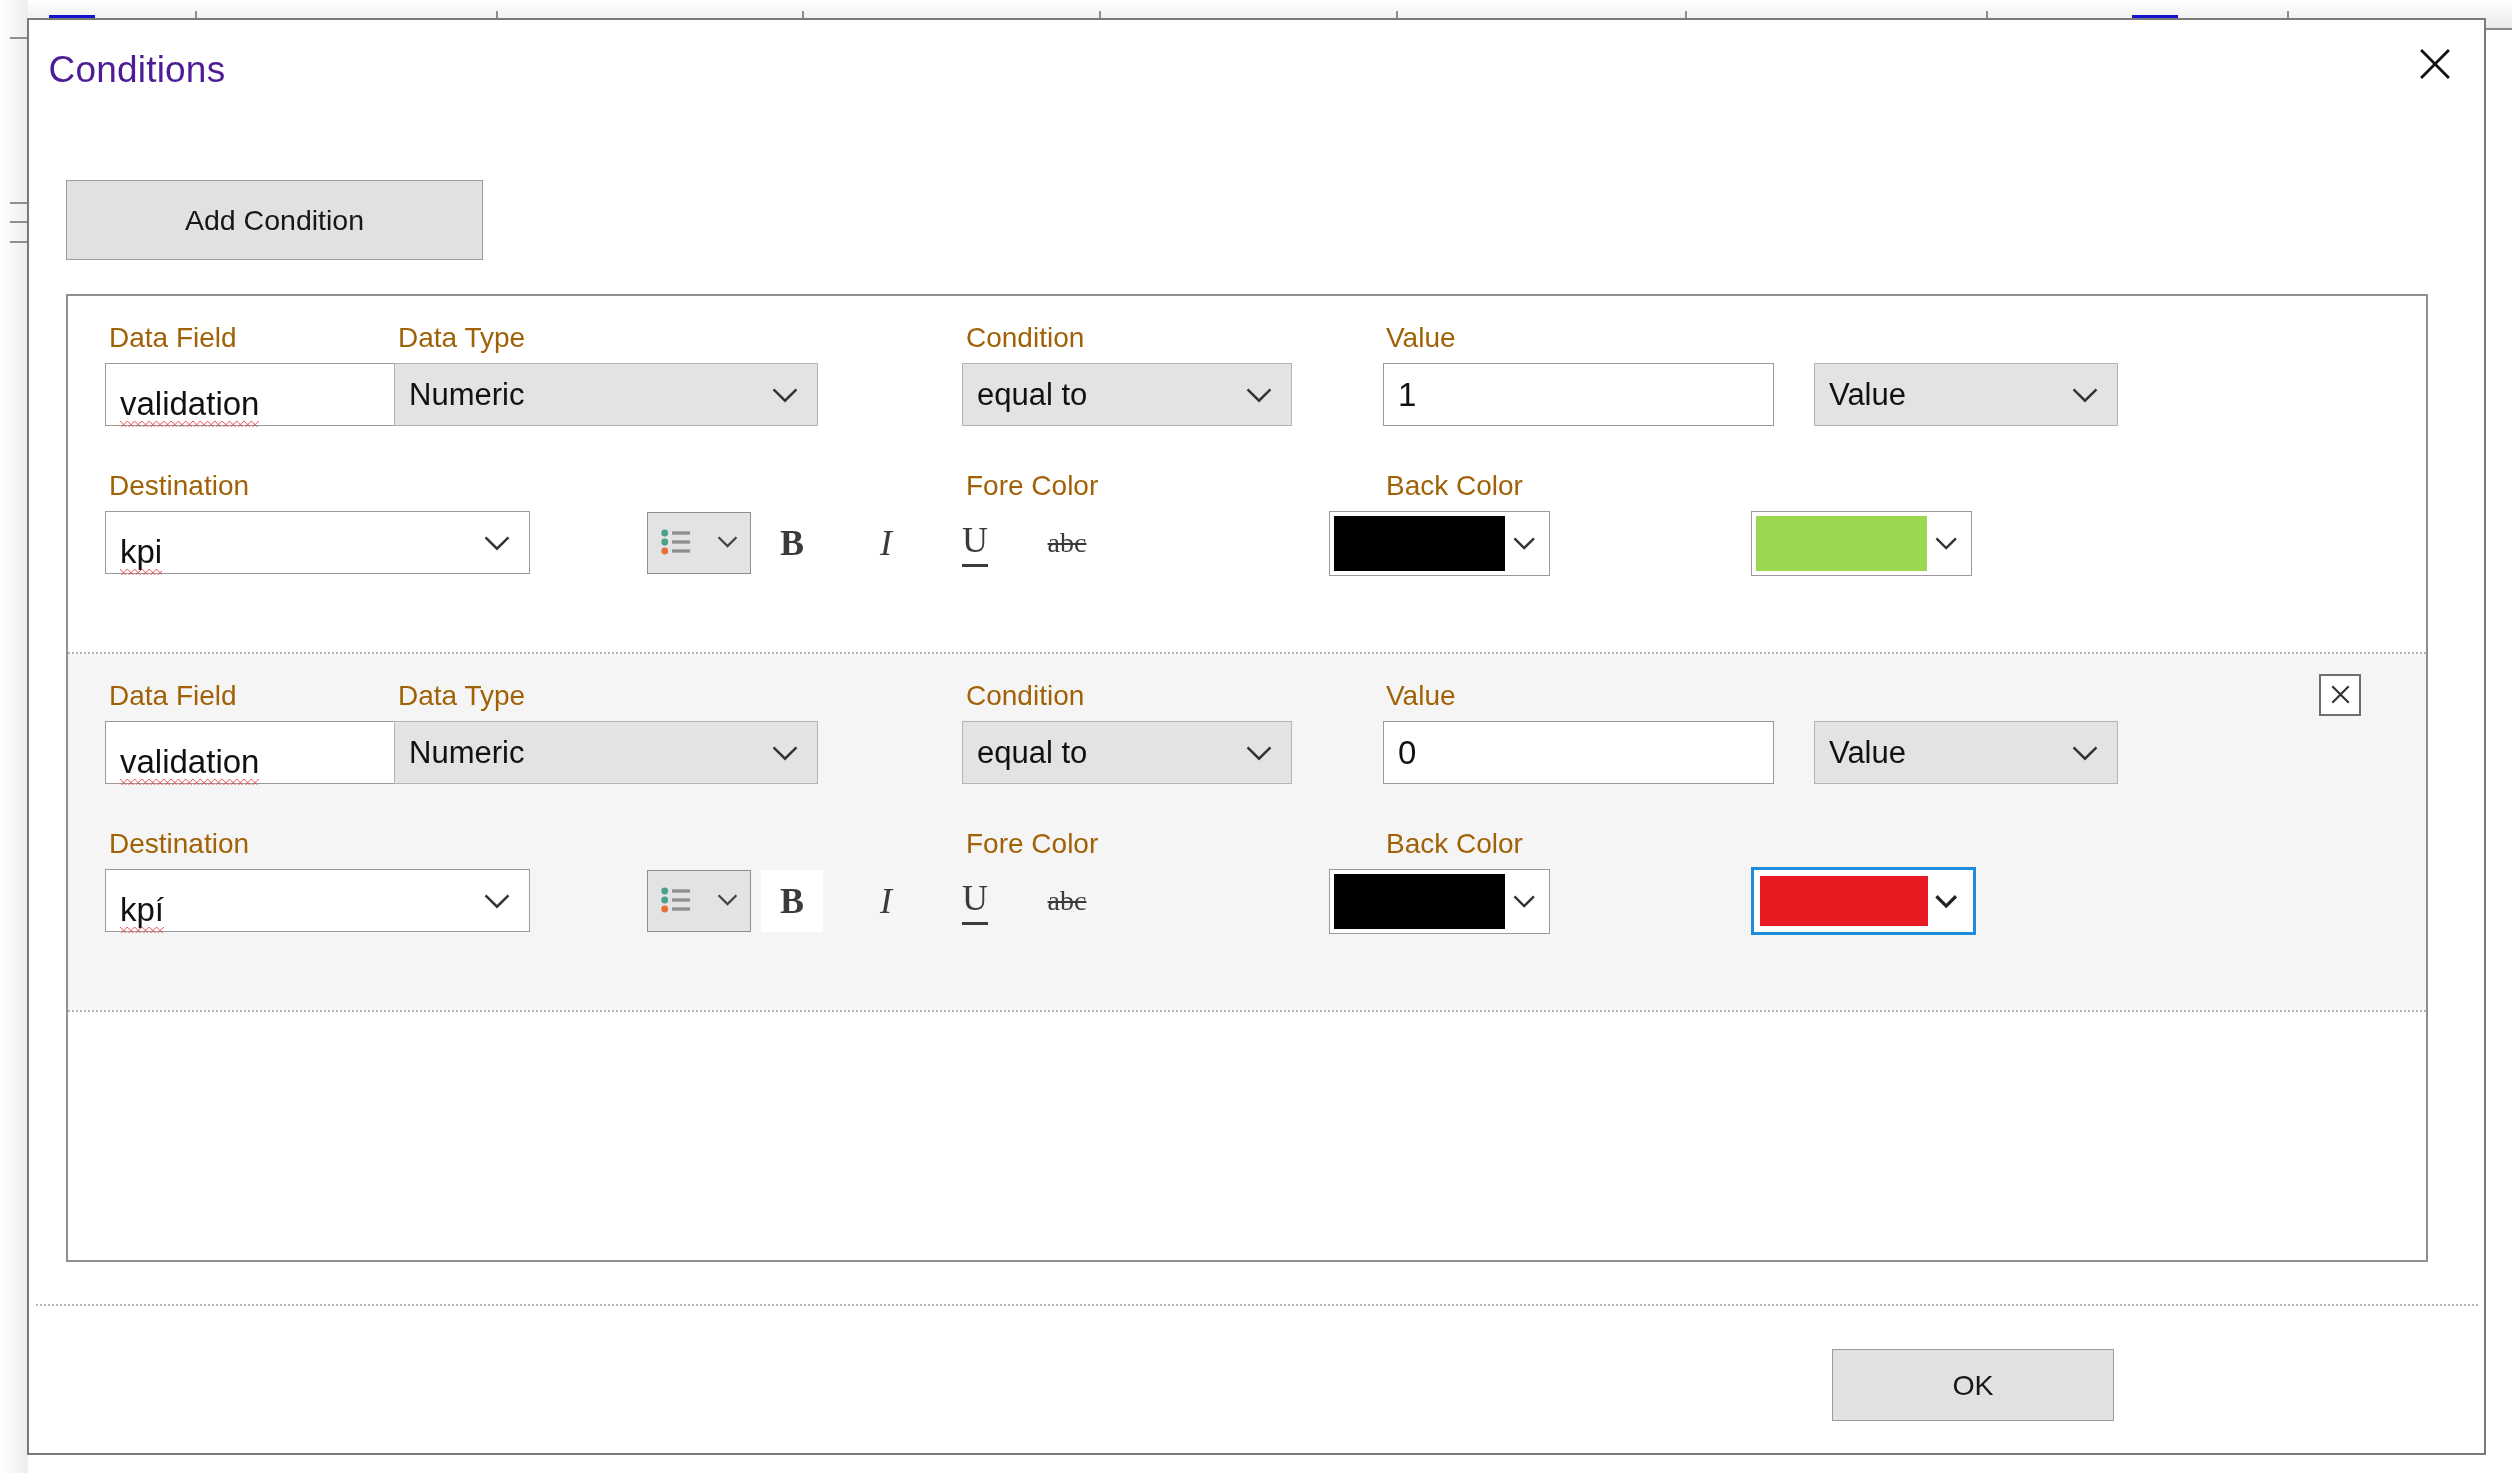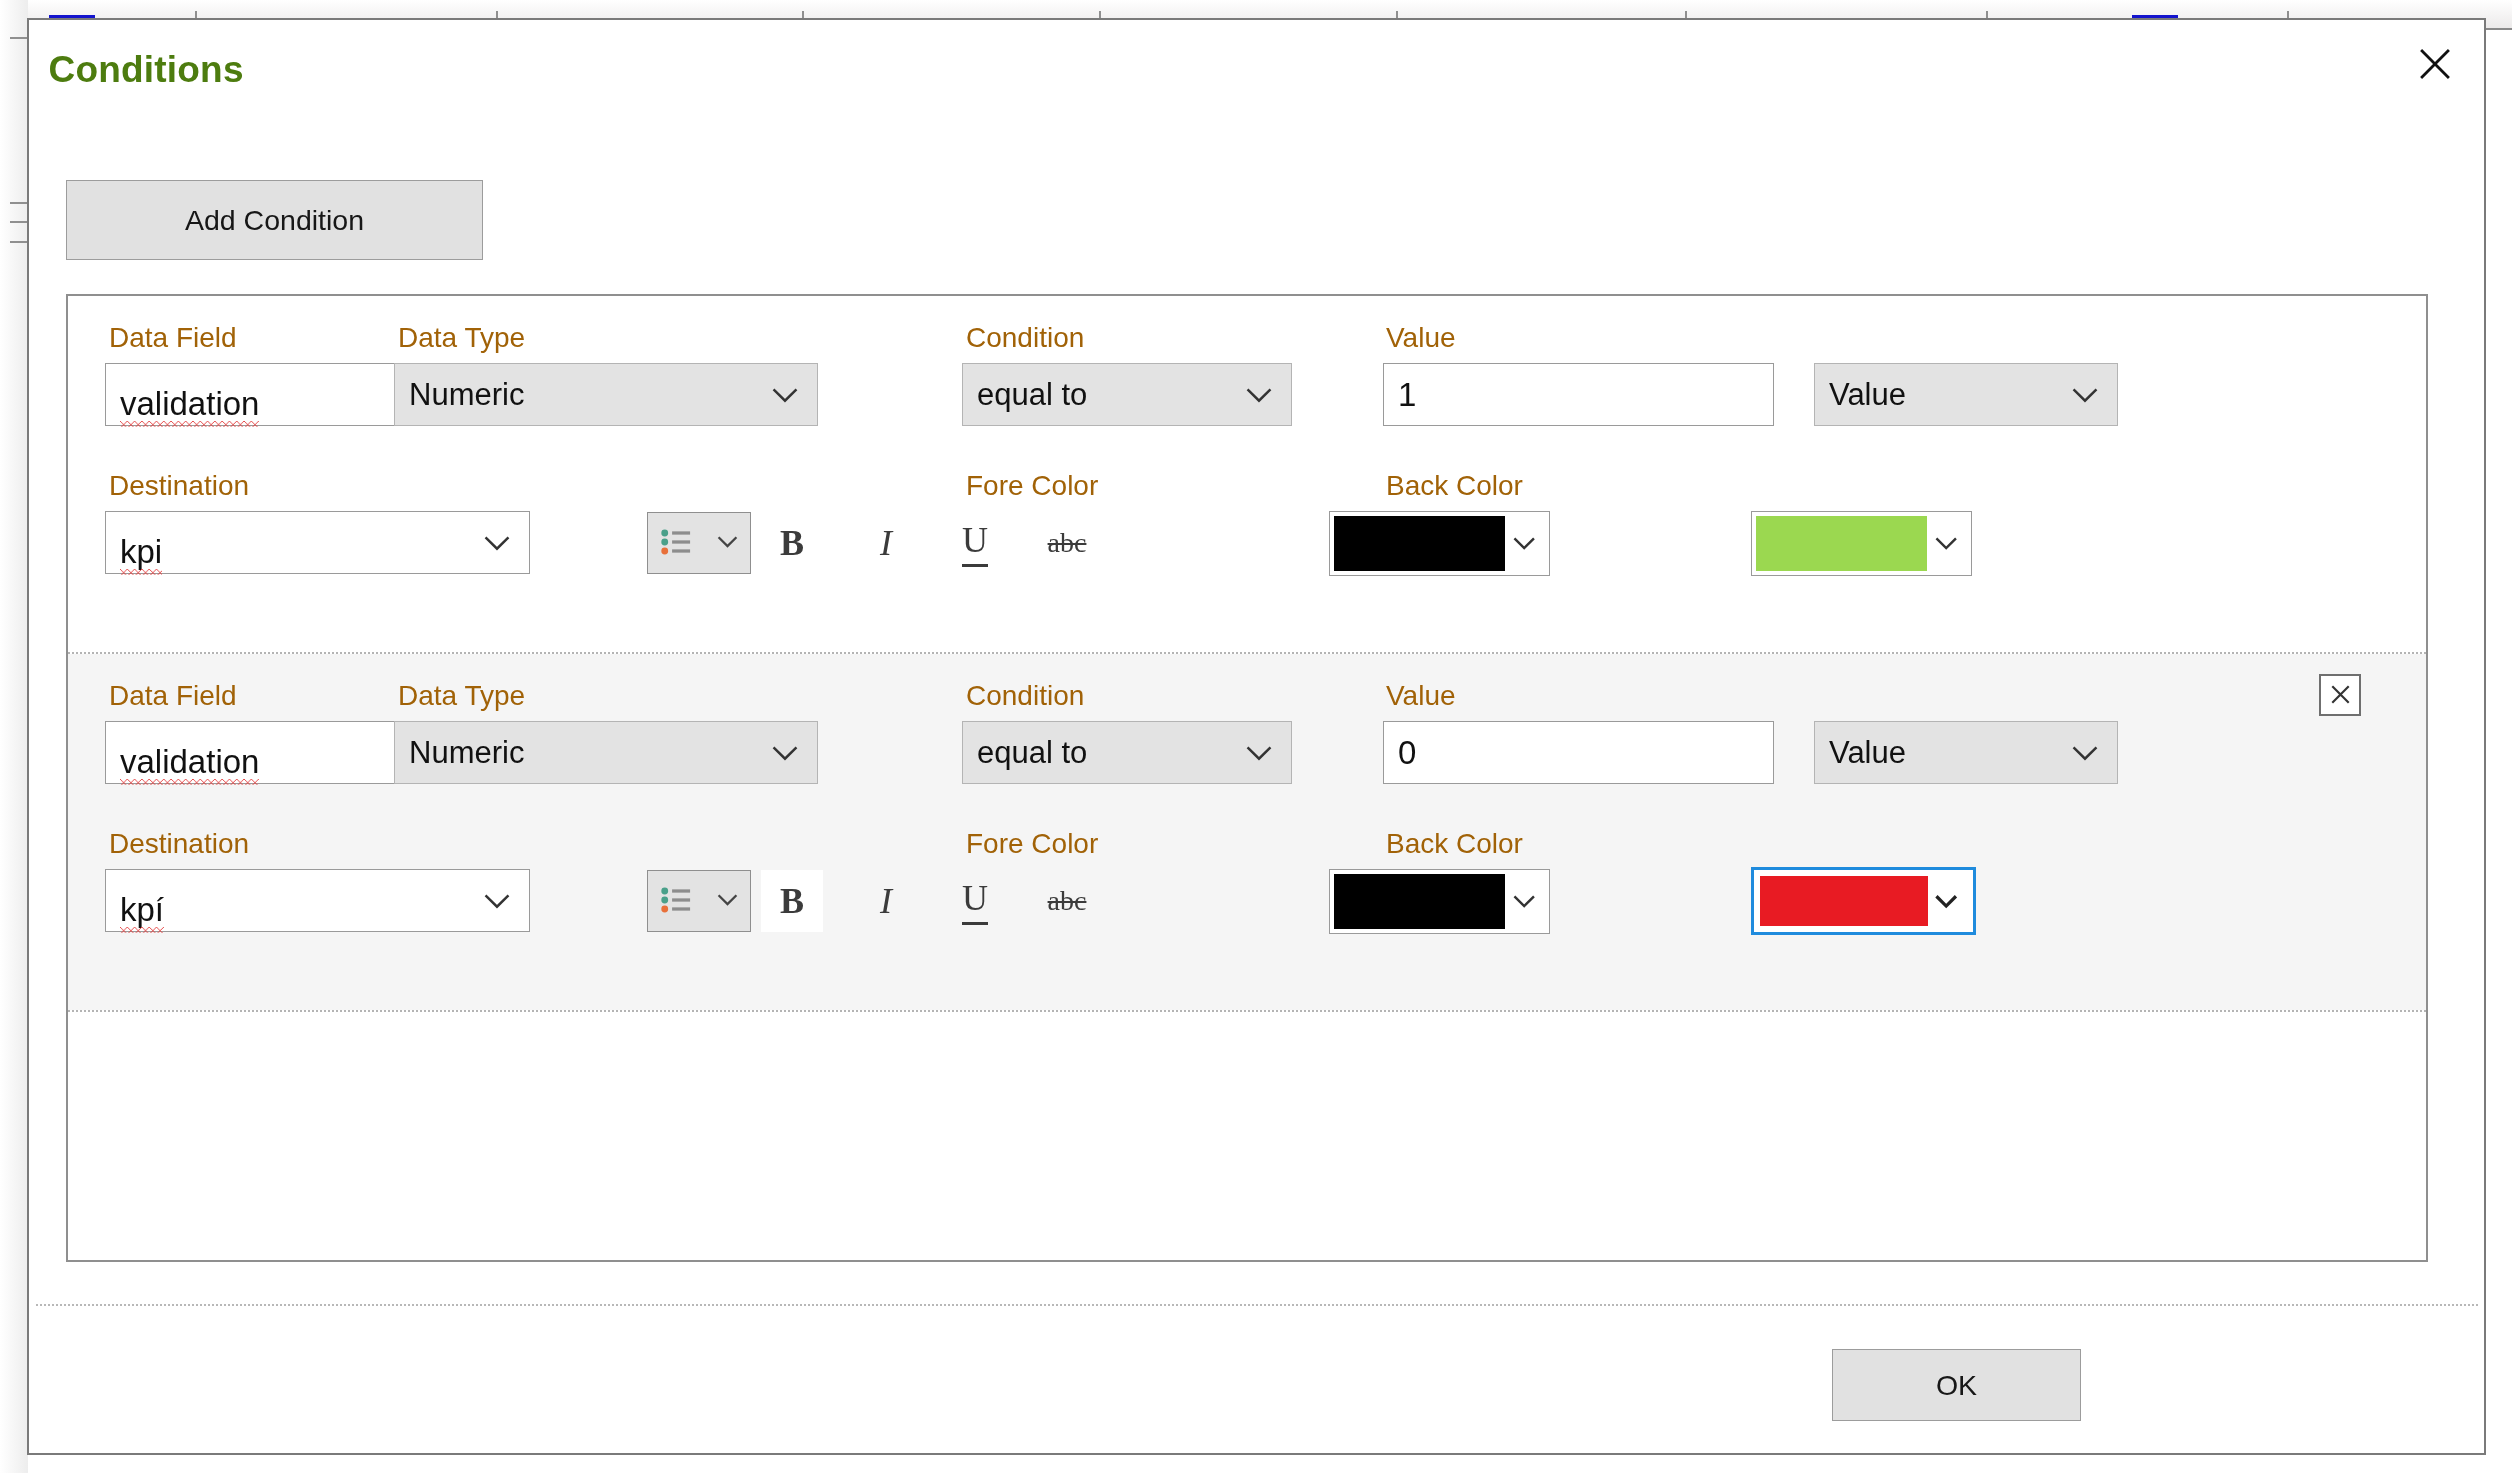--- a/index.html
+++ b/index.html
@@ -67,24 +67,23 @@
 
   .dialog-titlebar {
     position: relative;
     height: 96px;
   }
   .dialog-title {
     position: absolute;
     left: 19.5px;
     top: 29px;
     font-size: 37px;
-    color: #4d7c0f;
+    color: #4c1d95;
     letter-spacing: 0.2px;
     white-space: nowrap;
-    font-weight: bold;
   }
   .dialog-close {
     position: absolute;
     right: 1.6px;
     top: 1.6px;
     width: 94px;
     height: 85px;
     display: flex;
     align-items: center;
     justify-content: center;
@@ -293,21 +292,21 @@
     position: absolute;
     left: 6.5px;
     right: 6.5px;
     top: 1284px;
     border-top: 2.4px dotted #b8b8b8;
   }
   #ok-button {
     position: absolute;
     left: 1803px;
     top: 1329px;
-    width: 249px;
+    width: 282px;
     height: 72px;
   }
   #cancel-button {
     position: absolute;
     left: 2133px;
     top: 1329px;
     width: 278px;
     height: 72px;
   }
 </style>

